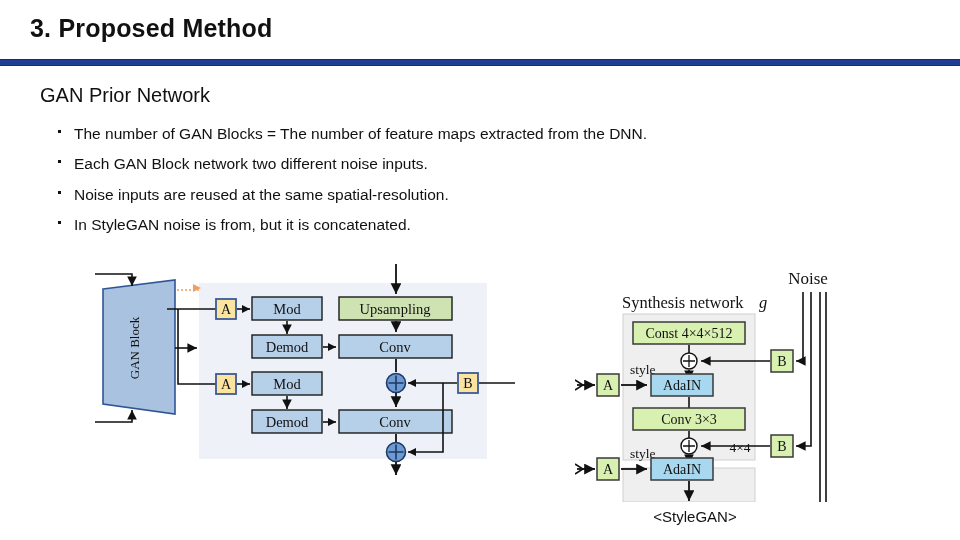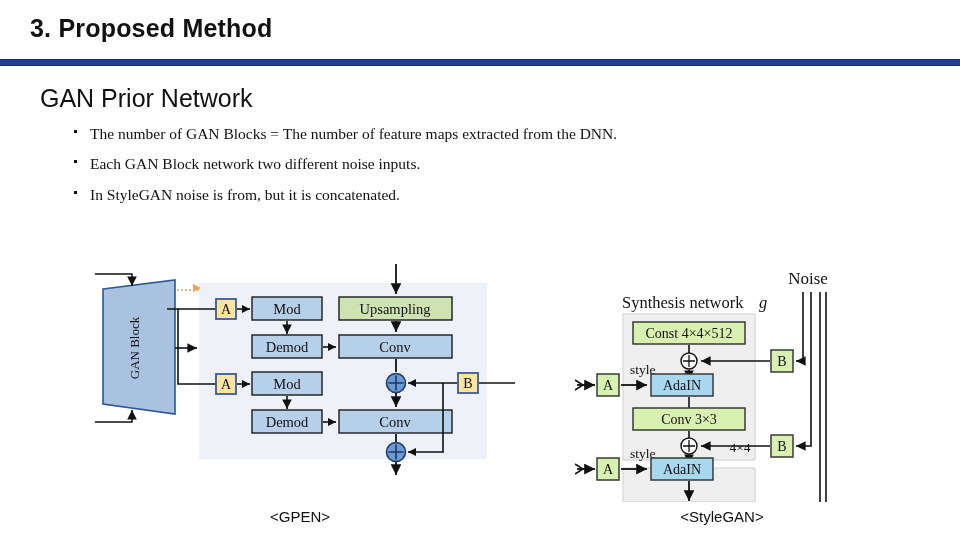--- a/index.html
+++ b/index.html
@@ -21,46 +21,46 @@
   }
   .title-rule{
     position:absolute;left:0;top:59px;width:960px;height:5px;
     background:#1f3d95;
     border-top:1px solid #16306f;border-bottom:1px solid #16306f;
   }
 
   
   .section-heading{
     position:absolute;left:40px;top:84px;
-    font-size:25px;color:#111;font-weight:normal;
-  }
-
-  
-  .bullets{position:absolute;left:72px;top:124px;width:800px;font-family:Liberation Serif, serif;}
+    font-size:20px;color:#111;font-weight:normal;
+  }
+
+  
+  .bullets{position:absolute;left:56px;top:124px;width:800px;}
   .bullet{position:relative;padding-left:18px;margin-bottom:11px;font-size:15.5px;color:#111;line-height:1.25;}
   .bullet .dot{
     position:absolute;left:2px;top:6px;width:3px;height:3px;background:#111;
   }
 
   
   .fig{position:absolute;}
   .fig-caption{
     position:absolute;font-size:15px;color:#111;text-align:center;
   }
 
   
   #gpen{left:95px;top:262px;width:420px;height:215px;}
   #gpen svg{display:block;}
 
   
   #stylegan{left:575px;top:262px;width:400px;height:240px;}
   #stylegan svg{display:block;}
 
   .cap-gpen{left:200px;top:508px;width:200px;}
-  .cap-sgan{left:612px;top:508px;width:220px;}
+  .cap-sgan{left:585px;top:508px;width:220px;}
 
   svg text{font-family:"Liberation Serif", serif;}
 </style>
 </head>
 <body>
 
 <div id="slide">
 
   <div class="slide-title">3. Proposed Method</div>
   <div class="title-rule"></div>
@@ -71,20 +71,21 @@
     <div class="bullet">
       <span class="dot"></span>
       <span>The number of GAN Blocks = The number of feature maps extracted from the DNN.</span>
     </div>
     <div class="bullet">
       <span class="dot"></span>
       <span>Each GAN Block network two different noise inputs.</span>
     </div>
     <div class="bullet">
       <span class="dot"></span>
+      <span>Noise inputs are reused at the same spatial-resolution.</span>
     </div>
     <div class="bullet">
       <span class="dot"></span>
       <span>In StyleGAN noise is from, but it is concatenated.</span>
     </div>
   </div>
 
   <div class="fig" id="gpen">
     <svg width="420" height="215" viewBox="0 0 420 215">
       <defs>
@@ -231,16 +232,15 @@
       <text x="207" y="189" font-size="14" text-anchor="middle" fill="#111">B</text>
       <path d="M 195 184 L 126 184" stroke="#111" stroke-width="1.6" fill="none" marker-end="url(#ah2)"></path>
 
       <path d="M 228 30 L 228 99 L 221 99" stroke="#111" stroke-width="1.6" fill="none" marker-end="url(#ah2)"></path>
       <path d="M 236 30 L 236 184 L 221 184" stroke="#111" stroke-width="1.6" fill="none" marker-end="url(#ah2)"></path>
       <path d="M 245 30 L 245 240" stroke="#111" stroke-width="1.6" fill="none"></path>
       <path d="M 251 30 L 251 240" stroke="#111" stroke-width="1.6" fill="none"></path>
     </svg>
   </div>
 
-  <div class="fig-caption cap-gpen">&lt;GPEN&gt;</div>
   <div class="fig-caption cap-sgan">&lt;StyleGAN&gt;</div>
 
 </div>
 
 </body></html>

